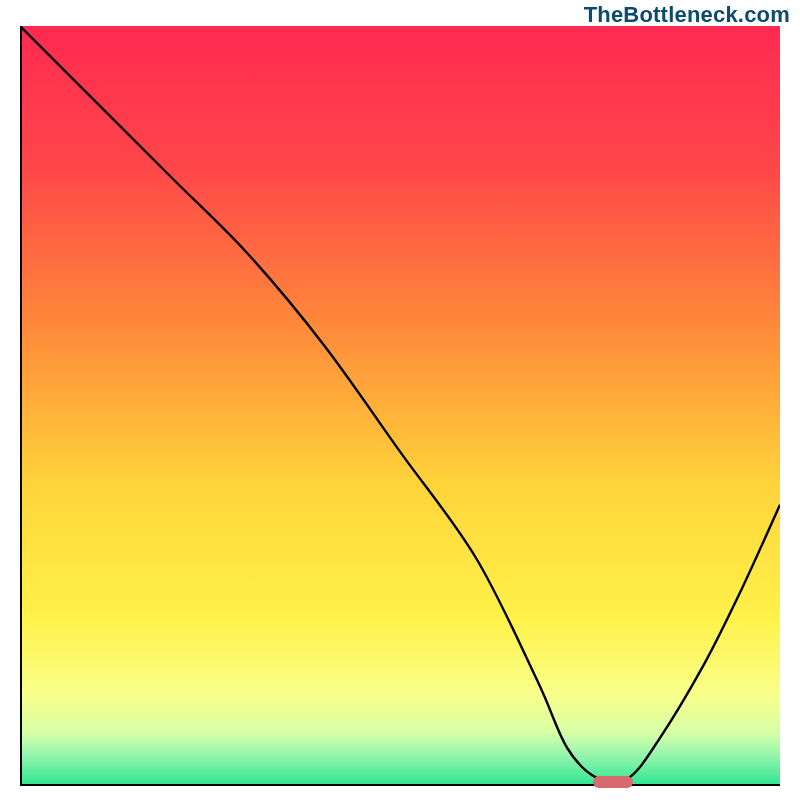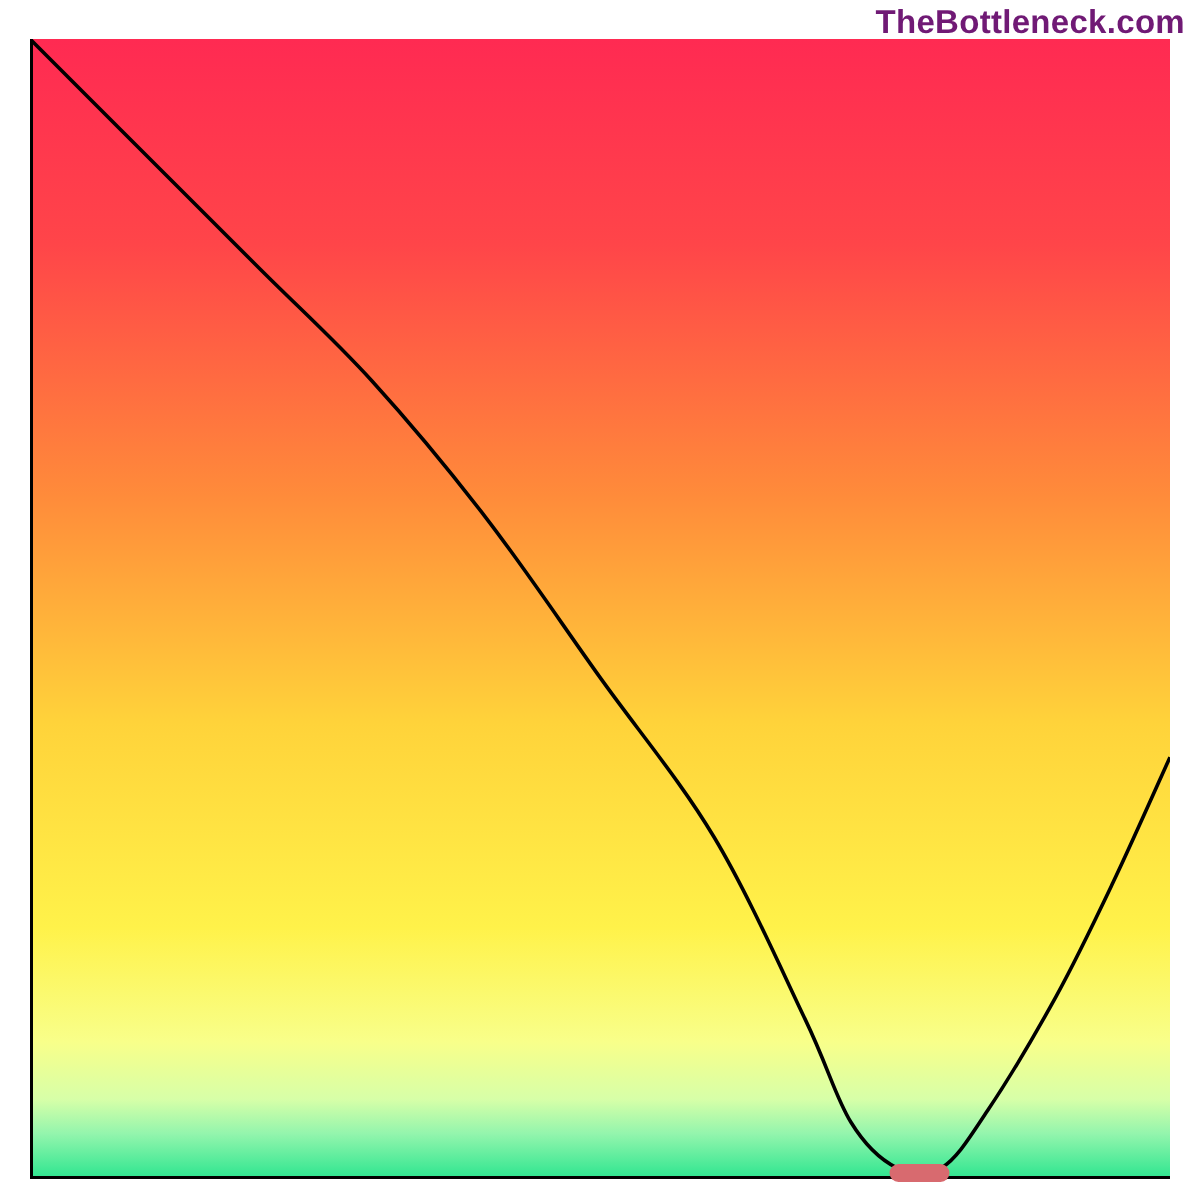--- a/index.html
+++ b/index.html
@@ -15,21 +15,21 @@
     position: relative;
     width: 800px;
     height: 800px;
   }
   .watermark {
     position: absolute;
     top: 2px;
     right: 10px;
     font-size: 22px;
     font-weight: 600;
-    color: #701a75;
+    color: #0c4a6e;
     letter-spacing: 0.2px;
   }
   .plot-area {
     position: absolute;
     left: 20px;
     top: 26px;
     width: 760px;
     height: 760px;
   }
   svg.gradient {

